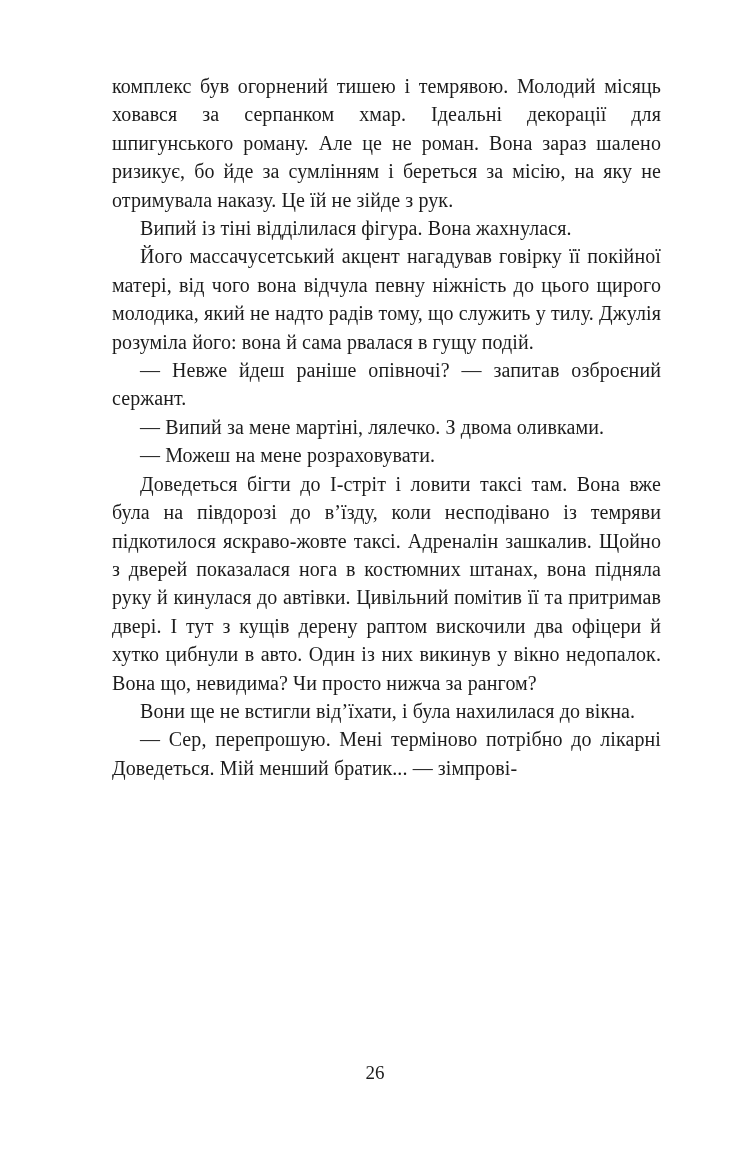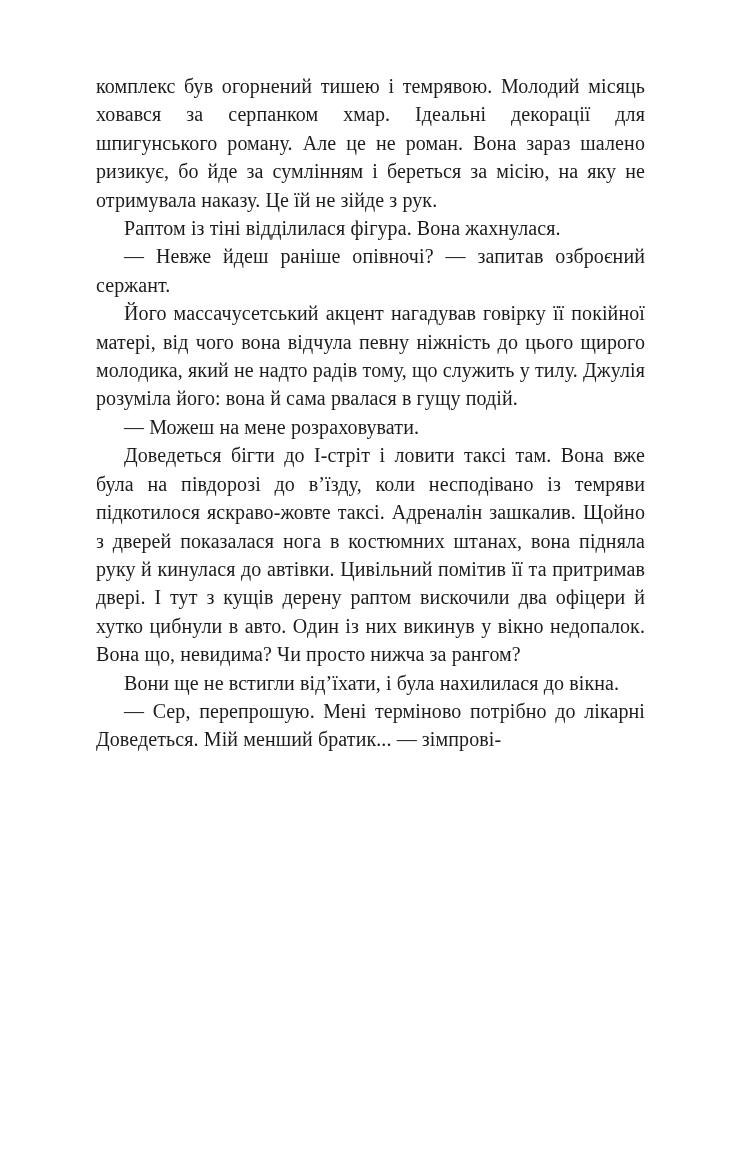--- a/index.html
+++ b/index.html
@@ -15,21 +15,21 @@
     overflow: hidden;
   }
   .page {
     position: relative;
     width: 750px;
     height: 1153px;
     background: #ffffff;
   }
   .text-block {
     position: absolute;
-    left: 96px;
+    left: 112px;
     top: 72px;
     width: 549px;
     font-size: 20px;
     line-height: 28.4px;
     text-align: justify;
     letter-spacing: 0.1px;
   }
   .text-block p {
     margin: 0;
     padding: 0;
@@ -47,21 +47,23 @@
     font-size: 19px;
     color: #1c1c1c;
   }
 </style>
 </head>
 <body>
 
 <div class="page">
   <div class="text-block">
     <p class="no-indent">комплекс був огорнений тишею і темрявою. Молодий місяць ховався за серпанком хмар. Ідеальні декорації для шпигунського роману. Але це не роман. Вона зараз шалено ризикує, бо йде за сумлінням і береться за місію, на яку не отримувала наказу. Це їй не зійде з рук.</p>
-    <p>Раптом із тіні відділилася фігура. Вона жахнулася.</p>
+    <p>Випий із тіні відділилася фігура. Вона жахнулася.</p>
+    <p>Його массачусетський акцент нагадував говірку її покійної матері, від чого вона відчула певну ніжність до цього щирого молодика, який не надто радів тому, що служить у тилу. Джулія розуміла його: вона й сама рвалася в гущу подій.</p>
     <p>— Невже йдеш раніше опівночі? — запитав озброєний сержант.</p>
-    <p>Його массачусетський акцент нагадував говірку її покійної матері, від чого вона відчула певну ніжність до цього щирого молодика, який не надто радів тому, що служить у тилу. Джулія розуміла його: вона й сама рвалася в гущу подій.</p>
+    <p>— Випий за мене мартіні, лялечко. З двома оливками.</p>
     <p>— Можеш на мене розраховувати.</p>
     <p>Доведеться бігти до І-стріт і ловити таксі там. Вона вже була на півдорозі до в’їзду, коли несподівано із темряви підкотилося яскраво-жовте таксі. Адреналін зашкалив. Щойно з дверей показалася нога в костюмних штанах, вона підняла руку й кинулася до автівки. Цивільний помітив її та притримав двері. І тут з кущів дерену раптом вискочили два офіцери й хутко цибнули в авто. Один із них викинув у вікно недопалок. Вона що, невидима? Чи просто нижча за рангом?</p>
     <p>Вони ще не встигли від’їхати, і була нахилилася до вікна.</p>
     <p>— Сер, перепрошую. Мені терміново потрібно до лікарні Доведеться. Мій менший братик... — зімпрові-</p>
   </div>
+  <div class="page-number">26</div>
 </div>
 
 </body></html>

